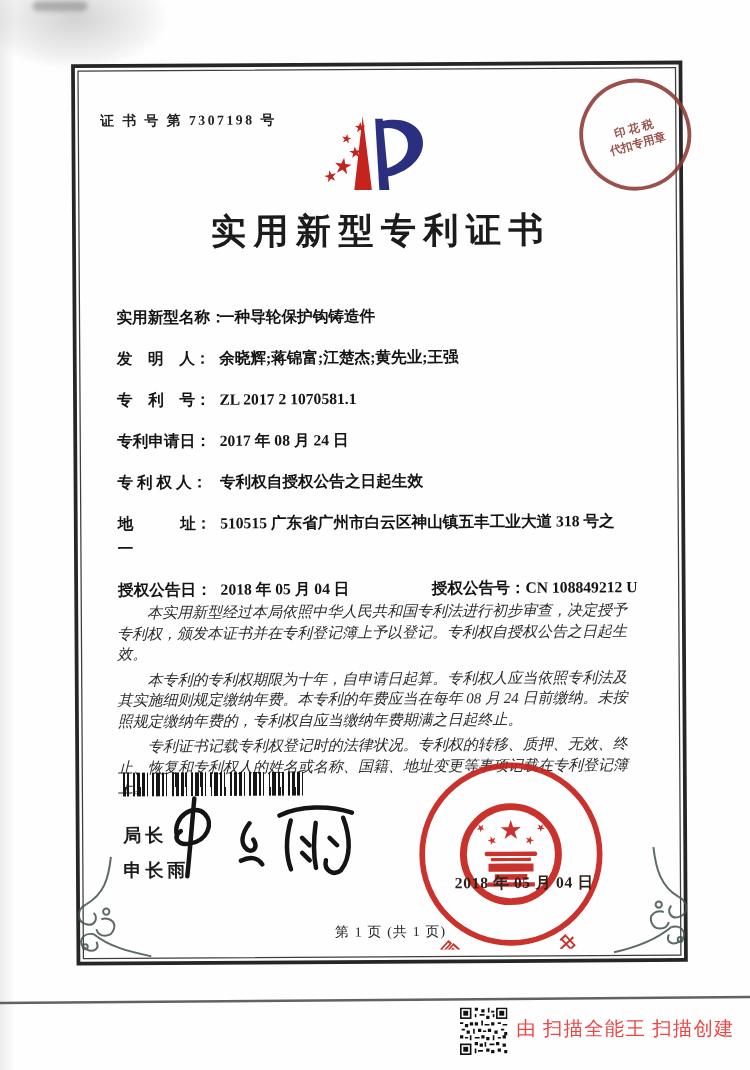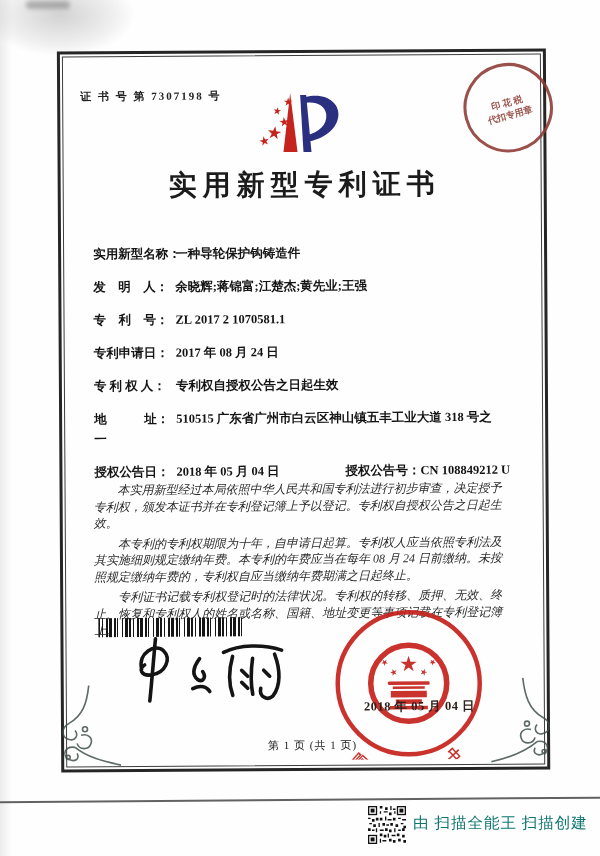--- a/index.html
+++ b/index.html
@@ -55,21 +55,21 @@
                letter-spacing:1px;color:#222;}
 
   .ornament-bl{left:57px;top:684px;}
   .ornament-br{left:489px;top:679px;}
 
   .tax-stamp{left:462px;top:61px;transform:rotate(-15deg);opacity:.88;}
 
   .scan-divider{left:-6px;top:799px;width:612px;height:2px;background:#474747;
                 transform:rotate(-.45deg);opacity:.85;}
   .qr{left:368px;top:806px;}
-  .scan-note{left:413px;top:813px;font-size:15.5px;letter-spacing:1px;color:#0f766e;font-weight:500;}
+  .scan-note{left:413px;top:813px;font-size:15.5px;letter-spacing:1px;color:#ef4444;font-weight:500;}
 </style>
 </head>
 <body>
 
 <div id="scan-page">
 
   <div class="abs smudge-tl"></div>
   <div class="abs streak-top"></div>
   <div class="abs edge-left"></div>
 
@@ -160,20 +160,24 @@
         <use href="#star" transform="translate(24,-21) scale(3.4) rotate(35)"></use>
         <rect x="-21" y="-2" width="42" height="3.5" rx="1.5"></rect>
         <rect x="-16" y="3" width="32" height="2.5"></rect>
         <rect x="-18" y="7.5" width="36" height="6.5"></rect>
         <rect x="-13" y="16" width="26" height="4.5"></rect>
         <rect x="-19" y="22.5" width="38" height="3.5"></rect>
       </g>
     </svg>
     <div class="abs seal-date">2018 年 05 月 04 日</div>
 
+    <div class="abs signer">
+      <div>局长</div>
+      <div>申长雨</div>
+    </div>
 
     <svg class="abs signature" width="190" height="72" viewBox="0 0 190 72">
       <g fill="none" stroke="#141414" stroke-width="3.6" stroke-linecap="round" stroke-linejoin="round">
         <path d="M30,34 C26,18 44,8 52,16 C60,24 54,38 40,40 C30,41.5 26,34 33,30"></path>
         <path d="M44,4 C42,24 40,48 38,66"></path>
         <path d="M88,24 C82,32 80,40 86,45 C91,48 95,43 91,37"></path>
         <path d="M81,54 C89,50 95,52 98,57"></path>
         <path d="M112,18 C128,10 152,10 170,16"></path>
         <path d="M121,22 C117,36 117,50 121,61"></path>
         <path d="M163,20 C169,36 169,52 161,62 C155,67 147,62 149,54"></path>

